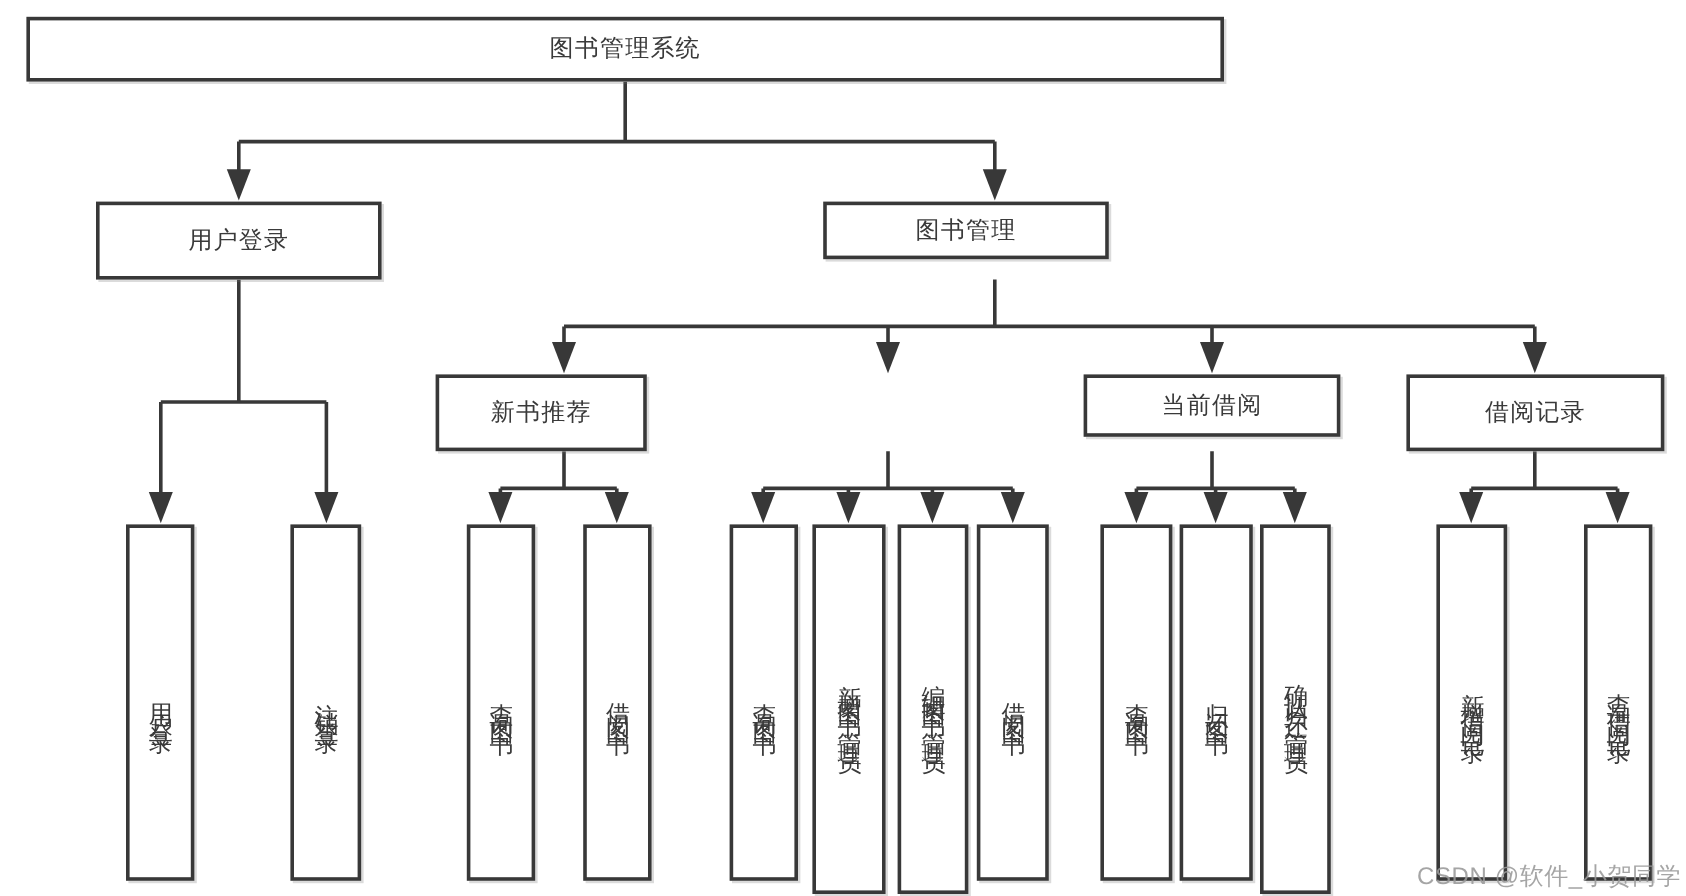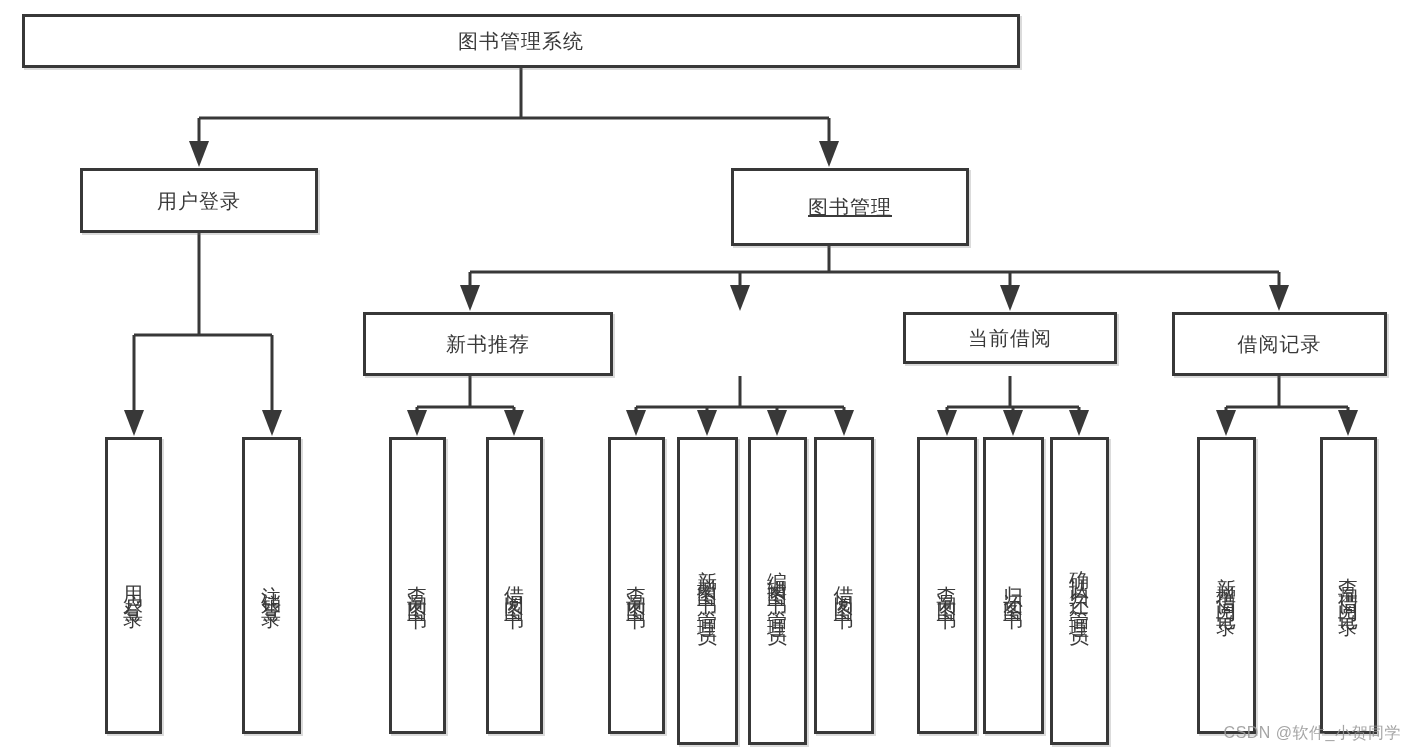--- a/index.html
+++ b/index.html
@@ -42,21 +42,21 @@
   .box.v {
     writing-mode: vertical-rl;
     text-orientation: mixed;
     letter-spacing: 8px;
     white-space: nowrap;
   }
   .watermark {
     position: absolute;
     right: 4px;
     bottom: 3px;
-    font-size: 16px;
+    font-size: 20px;
     color: rgba(152,152,152,0.88);
     letter-spacing: 0.5px;
     z-index: 5;
     white-space: nowrap;
   }
 </style>
 </head>
 <body>
 
 <div class="canvas">
@@ -97,23 +97,23 @@
       <polygon points="1003,410 1023,410 1013,436"></polygon>
       <polygon points="1069,410 1089,410 1079,436"></polygon>
       <polygon points="1216,410 1236,410 1226,436"></polygon>
       <polygon points="1338,410 1358,410 1348,436"></polygon>
     </g>
   </svg>
 
   <div class="box h" style="left:22px; top:14px; width:998px; height:54px;">图书管理系统</div>
 
   <div class="box h" style="left:80px; top:168px; width:238px; height:65px;">用户登录</div>
-  <div class="box h" style="left:731px; top:168px; width:238px; height:78px;text-decoration:underline;">图书管理</div>
+  <div class="box h" style="left:686px; top:168px; width:238px; height:48px;">图书管理</div>
 
-  <div class="box h" style="left:363px; top:312px; width:250px; height:64px;">新书推荐</div>
+  <div class="box h" style="left:363px; top:312px; width:176px; height:64px;">新书推荐</div>
   <div class="box h" style="left:903px; top:312px; width:214px; height:52px;">当前借阅</div>
   <div class="box h" style="left:1172px; top:312px; width:215px; height:64px;">借阅记录</div>
 
   <div class="box v" style="left:105px; top:437px; width:57px; height:297px;">用户登录</div>
   <div class="box v" style="left:242px; top:437px; width:59px; height:297px;">注销登录</div>
 
   <div class="box v" style="left:389px; top:437px; width:57px; height:297px;">查询图书</div>
   <div class="box v" style="left:486px; top:437px; width:57px; height:297px;">借阅图书</div>
 
   <div class="box v" style="left:608px; top:437px; width:57px; height:297px;">查询图书</div>

